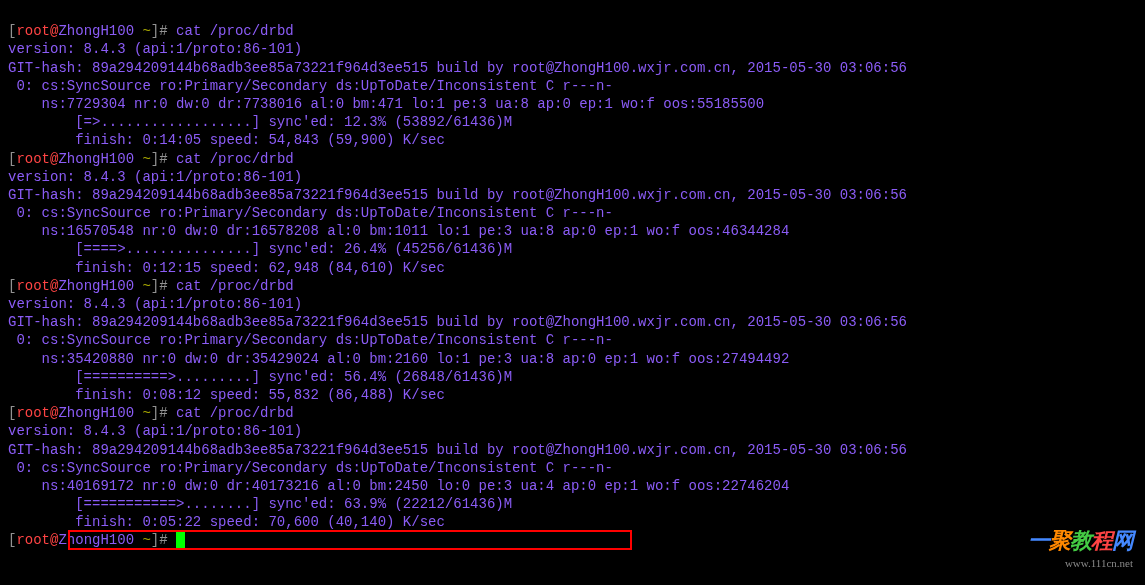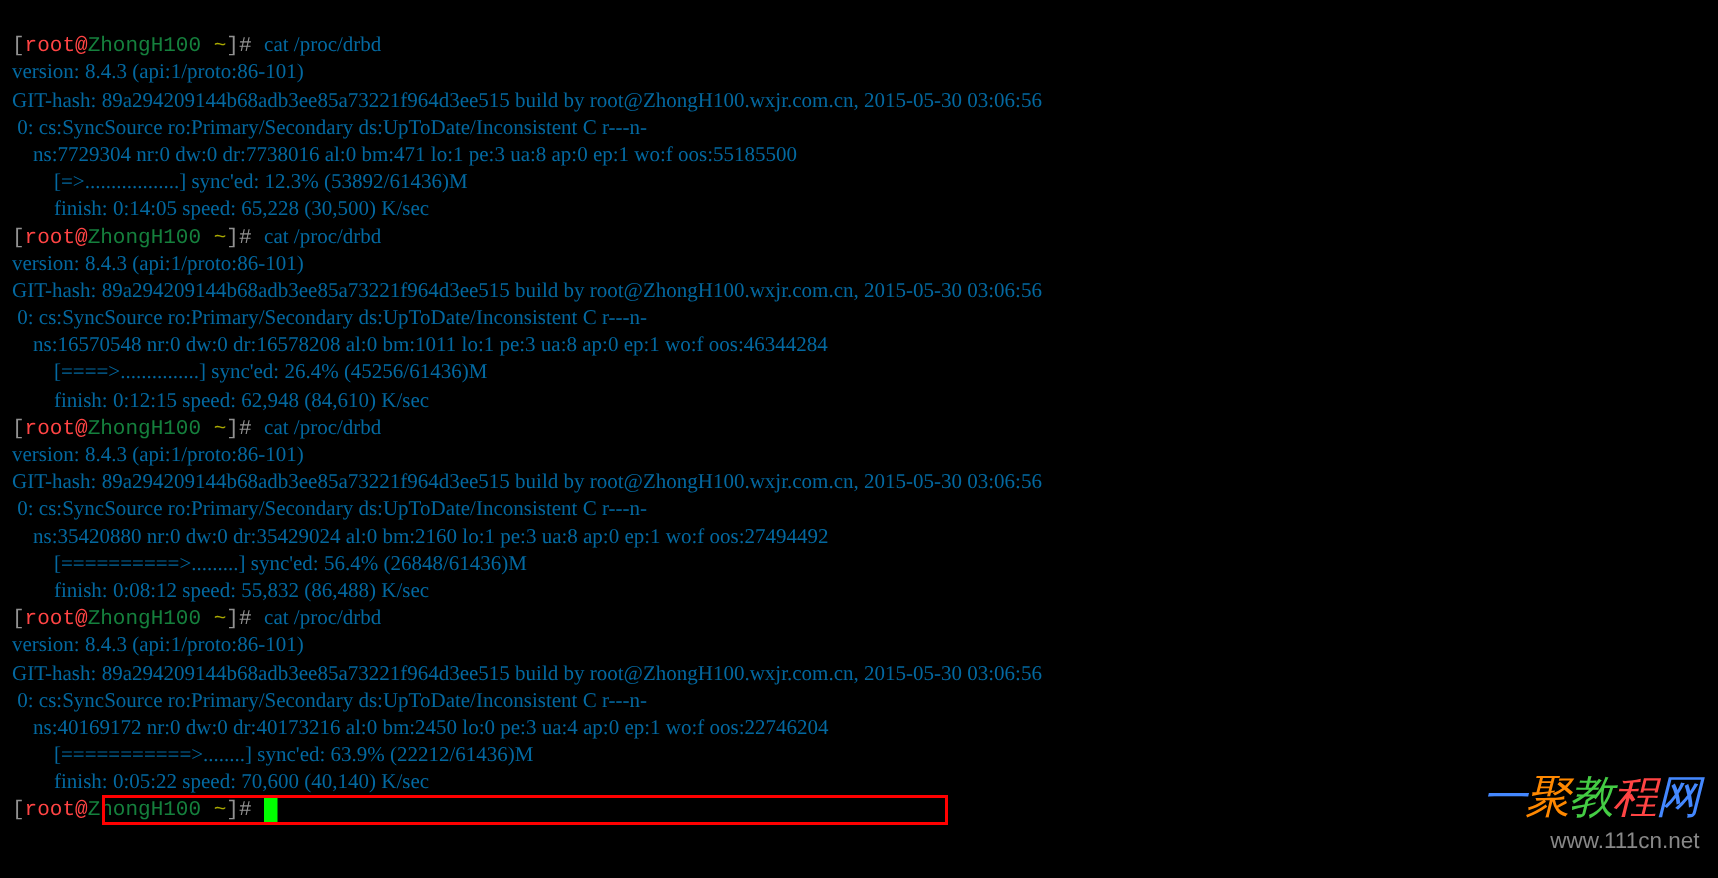--- a/index.html
+++ b/index.html
@@ -15,71 +15,71 @@
       overflow: hidden;
       position: relative;
     }
     .terminal {
       padding: 4px 8px;
       white-space: pre;
     }
     .bracket { color: #929292; }
     .root { color: #ff4444; text-align: center; }
     .at { color: #ff4444; }
-    .host { color: #15803d; font-family: Liberation Mono, monospace; }
+    .host { color: #8b5cf6; font-family: Liberation Mono, monospace; }
     .tilde { color: #aaaa00; }
     .dollar { color: #929292; }
-    .white { color: #0369a1; font-family: Liberation Serif, serif; }
+    .white { color: #8b5cf6; }
     .red-box {
       position: absolute;
       border: 2px solid #ff0000;
       pointer-events: none;
     }
     .cursor {
       display: inline-block;
       width: 9px;
       height: 16px;
       background-color: #00ff00;
       vertical-align: text-bottom;
     }
     .watermark {
       position: absolute;
       bottom: 15px;
       right: 12px;
       text-align: right;
       pointer-events: none;
     }
     .watermark-logo {
-      font-size: 30px;
-      font-weight: normal;
+      font-size: 22px;
+      font-weight: bold;
       font-style: italic;
       font-family: Arial, sans-serif;
       letter-spacing: -1px;
     }
     .watermark-logo .c1 { color: #4488ff; }
     .watermark-logo .c2 { color: #ff8800; }
     .watermark-logo .c3 { color: #44cc44; }
     .watermark-logo .c4 { color: #ff4444; }
     .watermark-url {
-      font-size: 15px;
+      font-size: 11px;
       color: #888;
-      font-family: Liberation Sans, sans-serif;
+      font-family: Liberation Serif, serif;
     }
   </style>
 </head>
 <body>
 
 <div class="terminal">
 <span class="bracket">[</span><span class="root">root</span><span class="at">@</span><span class="host">ZhongH100</span><span class="tilde"> ~</span><span class="bracket">]</span><span class="dollar"># </span><span class="white">cat /proc/drbd</span>
 <span class="white">version: 8.4.3 (api:1/proto:86-101)</span>
 <span class="white">GIT-hash: 89a294209144b68adb3ee85a73221f964d3ee515 build by root@ZhongH100.wxjr.com.cn, 2015-05-30 03:06:56</span>
 <span class="white"> 0: cs:SyncSource ro:Primary/Secondary ds:UpToDate/Inconsistent C r---n-</span>
 <span class="white">    ns:7729304 nr:0 dw:0 dr:7738016 al:0 bm:471 lo:1 pe:3 ua:8 ap:0 ep:1 wo:f oos:55185500</span>
 <span class="white">        [=&gt;..................] sync'ed: 12.3% (53892/61436)M</span>
-<span class="white">        finish: 0:14:05 speed: 65,228 (30,500) K/sec</span>
+<span class="white">        finish: 0:14:05 speed: 54,843 (59,900) K/sec</span>
 <span class="bracket">[</span><span class="root">root</span><span class="at">@</span><span class="host">ZhongH100</span><span class="tilde"> ~</span><span class="bracket">]</span><span class="dollar"># </span><span class="white">cat /proc/drbd</span>
 <span class="white">version: 8.4.3 (api:1/proto:86-101)</span>
 <span class="white">GIT-hash: 89a294209144b68adb3ee85a73221f964d3ee515 build by root@ZhongH100.wxjr.com.cn, 2015-05-30 03:06:56</span>
 <span class="white"> 0: cs:SyncSource ro:Primary/Secondary ds:UpToDate/Inconsistent C r---n-</span>
 <span class="white">    ns:16570548 nr:0 dw:0 dr:16578208 al:0 bm:1011 lo:1 pe:3 ua:8 ap:0 ep:1 wo:f oos:46344284</span>
 <span class="white">        [====&gt;...............] sync'ed: 26.4% (45256/61436)M</span>
 <span class="white">        finish: 0:12:15 speed: 62,948 (84,610) K/sec</span>
 <span class="bracket">[</span><span class="root">root</span><span class="at">@</span><span class="host">ZhongH100</span><span class="tilde"> ~</span><span class="bracket">]</span><span class="dollar"># </span><span class="white">cat /proc/drbd</span>
 <span class="white">version: 8.4.3 (api:1/proto:86-101)</span>
 <span class="white">GIT-hash: 89a294209144b68adb3ee85a73221f964d3ee515 build by root@ZhongH100.wxjr.com.cn, 2015-05-30 03:06:56</span>

